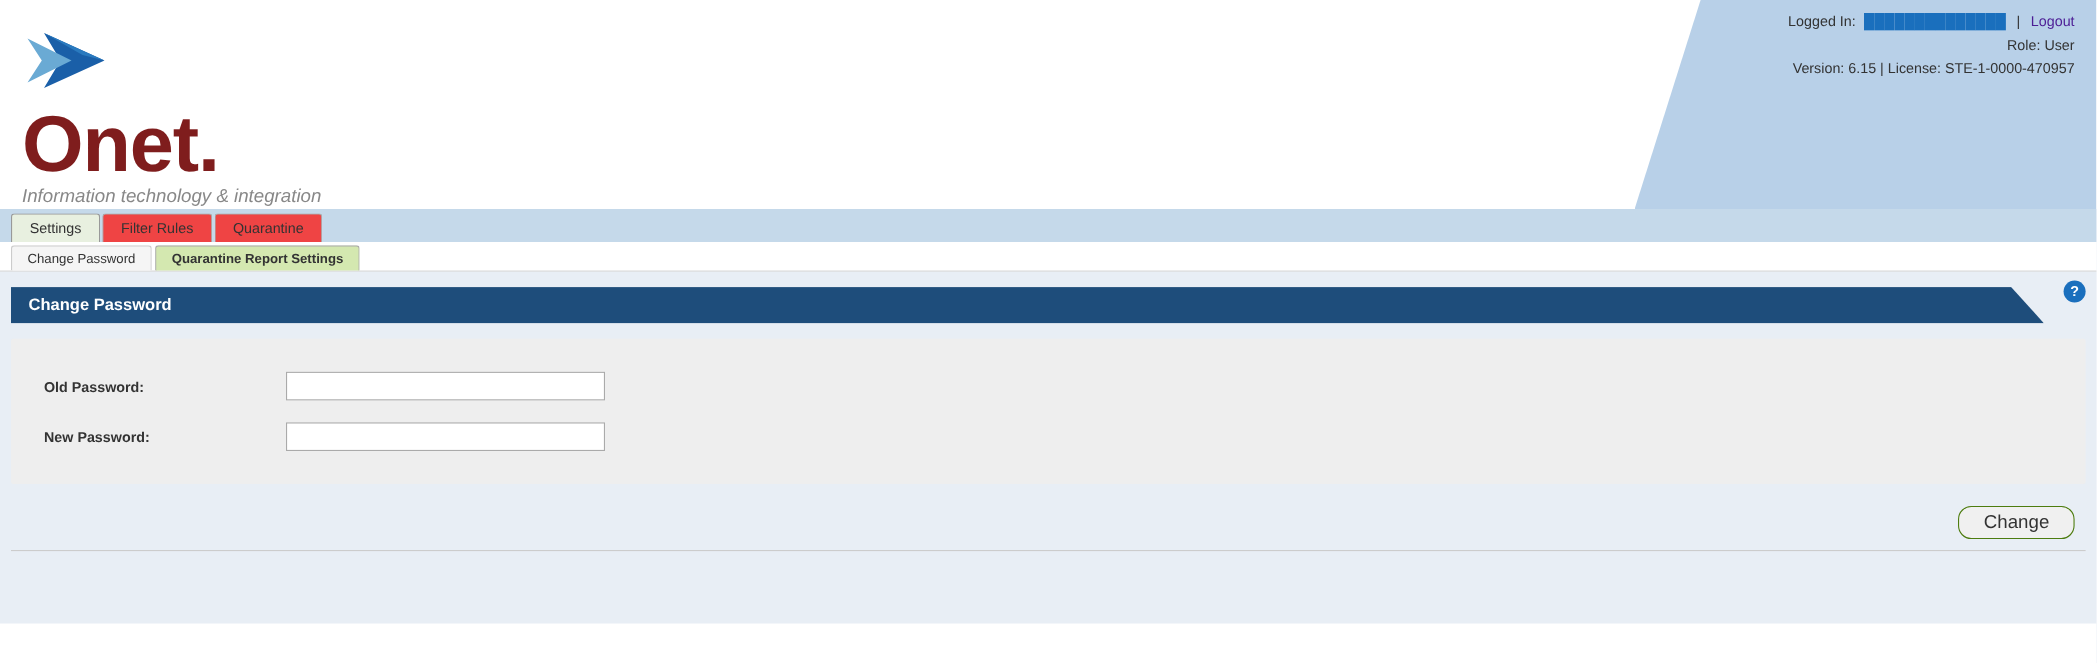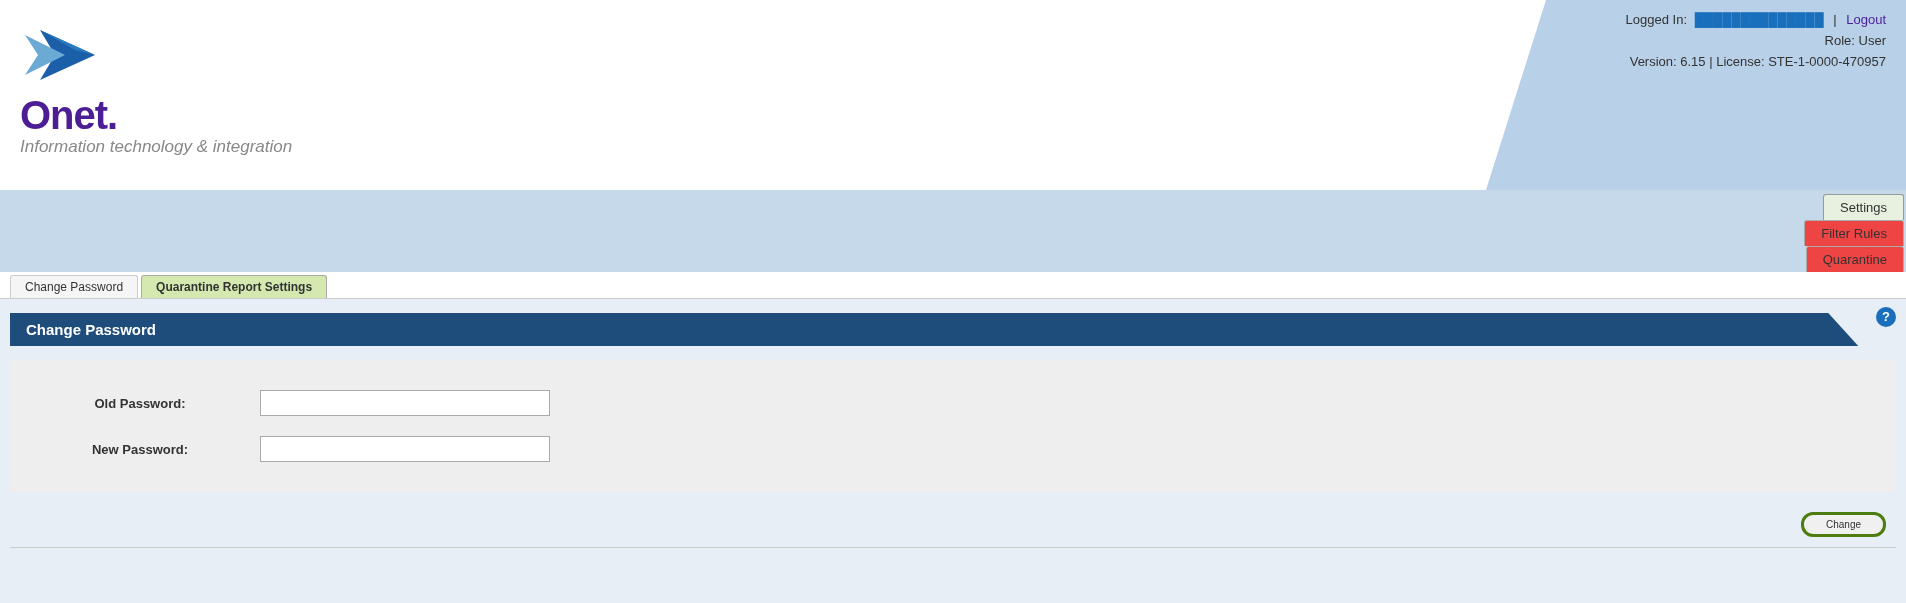--- a/index.html
+++ b/index.html
@@ -19,23 +19,23 @@
       display: flex;
       flex-direction: column;
       padding-top: 10px;
     }
     .logo-icon {
       width: 90px;
       height: 70px;
       margin-bottom: 5px;
     }
     .logo-text {
-      font-size: 40px;
-      font-weight: bold;
-      color: #4c1d95;
+      font-size: 72px;
+      font-weight: bold;
+      color: #7f1d1d;
       letter-spacing: -1px;
       line-height: 1;
     }
     .logo-tagline {
       font-size: 17px;
       color: #888;
       font-style: italic;
       margin-top: 2px;
     }
 
@@ -63,21 +63,20 @@
       color: #4c1d95;
       text-decoration: none;
     }
 
     
     .nav-tabs-container {
       background: #c5d9ea;
       padding: 4px 0 0 10px;
       display: flex;
       align-items: flex-end;
-      flex-direction: column;
     }
     .nav-tab {
       padding: 5px 16px;
       border: 1px solid #aaa;
       border-bottom: none;
       background: #ef4444;
       margin-right: 2px;
       cursor: pointer;
       font-size: 13px;
       color: #333;
@@ -171,44 +170,44 @@
     .form-row {
       display: flex;
       align-items: center;
       padding: 10px 30px;
     }
     .form-label {
       font-weight: bold;
       font-size: 13px;
       color: #333;
       width: 200px;
-      text-align: center;
+      text-align: left;
       margin-right: 20px;
     }
     .form-input {
       width: 290px;
       height: 26px;
       border: 1px solid #aaa;
       background: #fff;
       padding: 2px 5px;
       font-size: 13px;
     }
 
     .change-btn-row {
       display: flex;
       justify-content: flex-end;
       padding: 10px 20px 10px 0;
       margin-top: 5px;
     }
     .change-btn {
       padding: 4px 22px;
       background: #f0f0f0;
-      border: 3px solid #4d7c0f;
+      border: 1px solid #4d7c0f;
       border-radius: 12px;
-      font-size: 10px;
+      font-size: 17px;
       color: #333;
       cursor: pointer;
     }
 
     
     .footer-line {
       border-top: 1px solid #ccc;
       margin: 0 10px;
       padding-top: 5px;
     }

